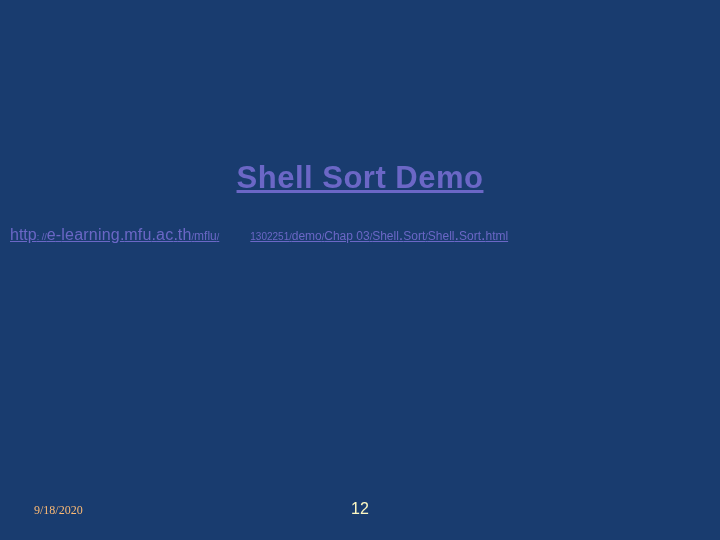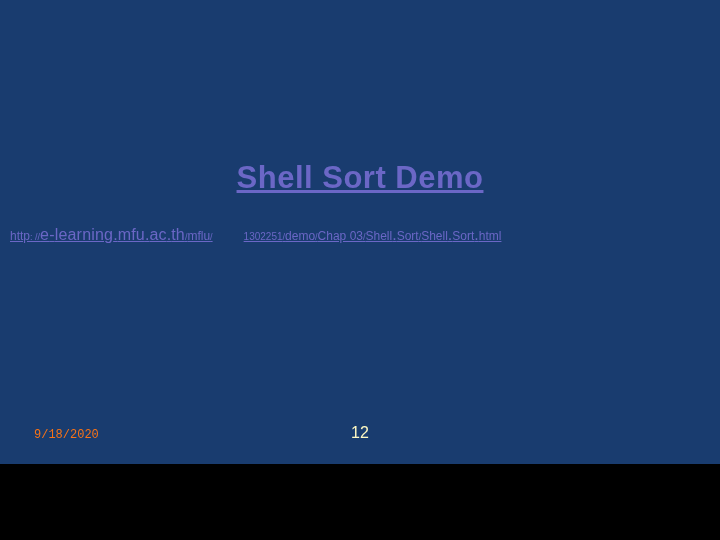--- a/index.html
+++ b/index.html
@@ -11,21 +11,21 @@
   }
   body {
     background: #000000;
     font-family: Verdana, Geneva, sans-serif;
   }
   .slide {
     position: absolute;
     left: 0;
     top: 0;
     width: 720px;
-    height: 464px;
+    height: 540px;
     background: #193c6f;
     box-sizing: border-box;
   }
   .title {
     position: absolute;
     top: 160px;
     left: 0;
     width: 720px;
     text-align: center;
     color: #6b67c6;
@@ -36,33 +36,33 @@
   }
   .link-row {
     position: absolute;
     top: 226px;
     left: 10px;
     color: #6b67c6;
     text-decoration: underline;
     white-space: nowrap;
     font-weight: 400;
   }
-  .link-row .scheme { font-size: 12px; }
+  .link-row .scheme { font-size: 16px; }
   .link-row .sep-sm { font-size: 9px; }
   .link-row .host  { font-size: 16px; letter-spacing: 0.2px; }
   .link-row .dot   { font-size: 16px; }
   .link-row .seg   { font-size: 12px; }
   .link-row .num   { font-size: 10px; margin-left: 31px; }
   .footer-date {
     position: absolute;
     left: 34px;
     bottom: 22px;
-    color: #f97316;
+    color: #fdba74;
     font-size: 12px;
-    font-family: Liberation Mono, monospace;
+    font-family: Liberation Serif, serif;
   }
   .footer-page {
     position: absolute;
     left: 0;
     bottom: 22px;
     width: 720px;
     text-align: center;
     color: #fef9c3;
     font-size: 16px;
     font-family: Arial, sans-serif;

